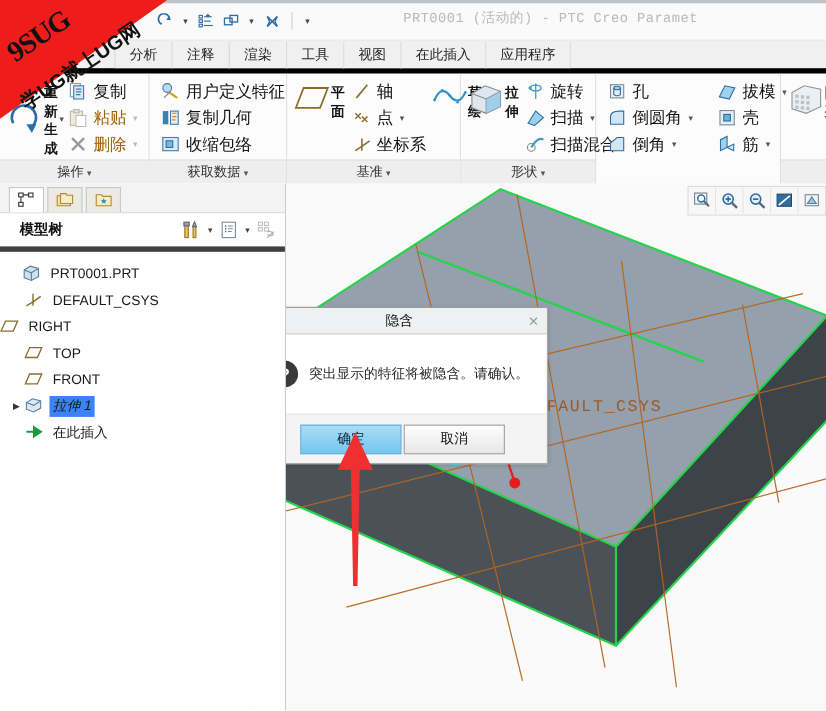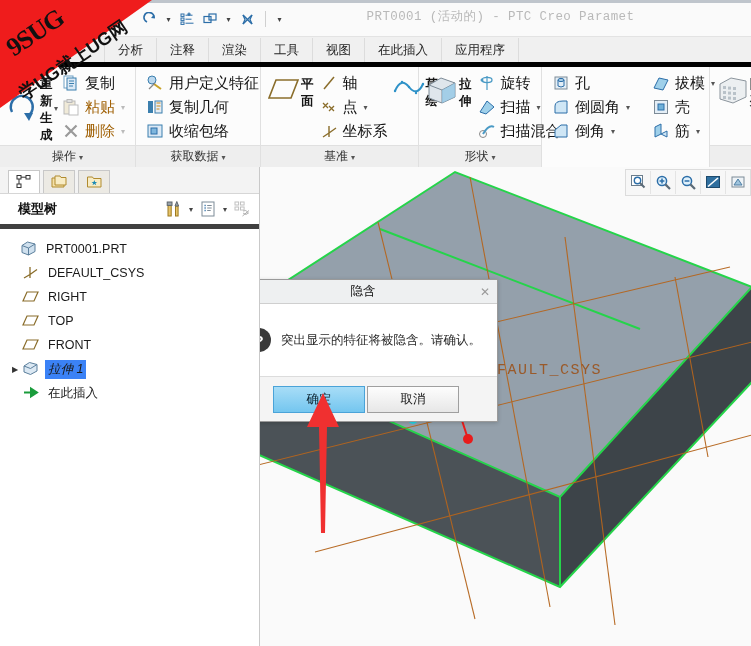--- a/index.html
+++ b/index.html
@@ -544,21 +544,21 @@
           <span class="tlbl">PRT0001.PRT</span>
         </div>
         <div class="tnode" style="padding-left:22px">
           <span class="tico">
             <svg width="17" height="17" viewBox="0 0 17 17">
               <path d="M8 14 L8 3 M8 10.5 L2 14 M8 10.5 L15 5.5" stroke="#8a6d2b" stroke-width="1.3" fill="none"></path>
             </svg>
           </span>
           <span class="tlbl">DEFAULT_CSYS</span>
         </div>
-        <div class="tnode" style="padding-left:22px">
+        <div class="tnode" style="">
           <span class="tico">
             <svg width="17" height="17" viewBox="0 0 17 17">
               <path d="M5 4 L16 4 L12 13 L1 13 Z" fill="none" stroke="#8a6d2b" stroke-width="1.2"></path>
             </svg>
           </span>
           <span class="tlbl">RIGHT</span>
         </div>
         <div class="tnode" style="padding-left:22px">
           <span class="tico">
             <svg width="17" height="17" viewBox="0 0 17 17">

